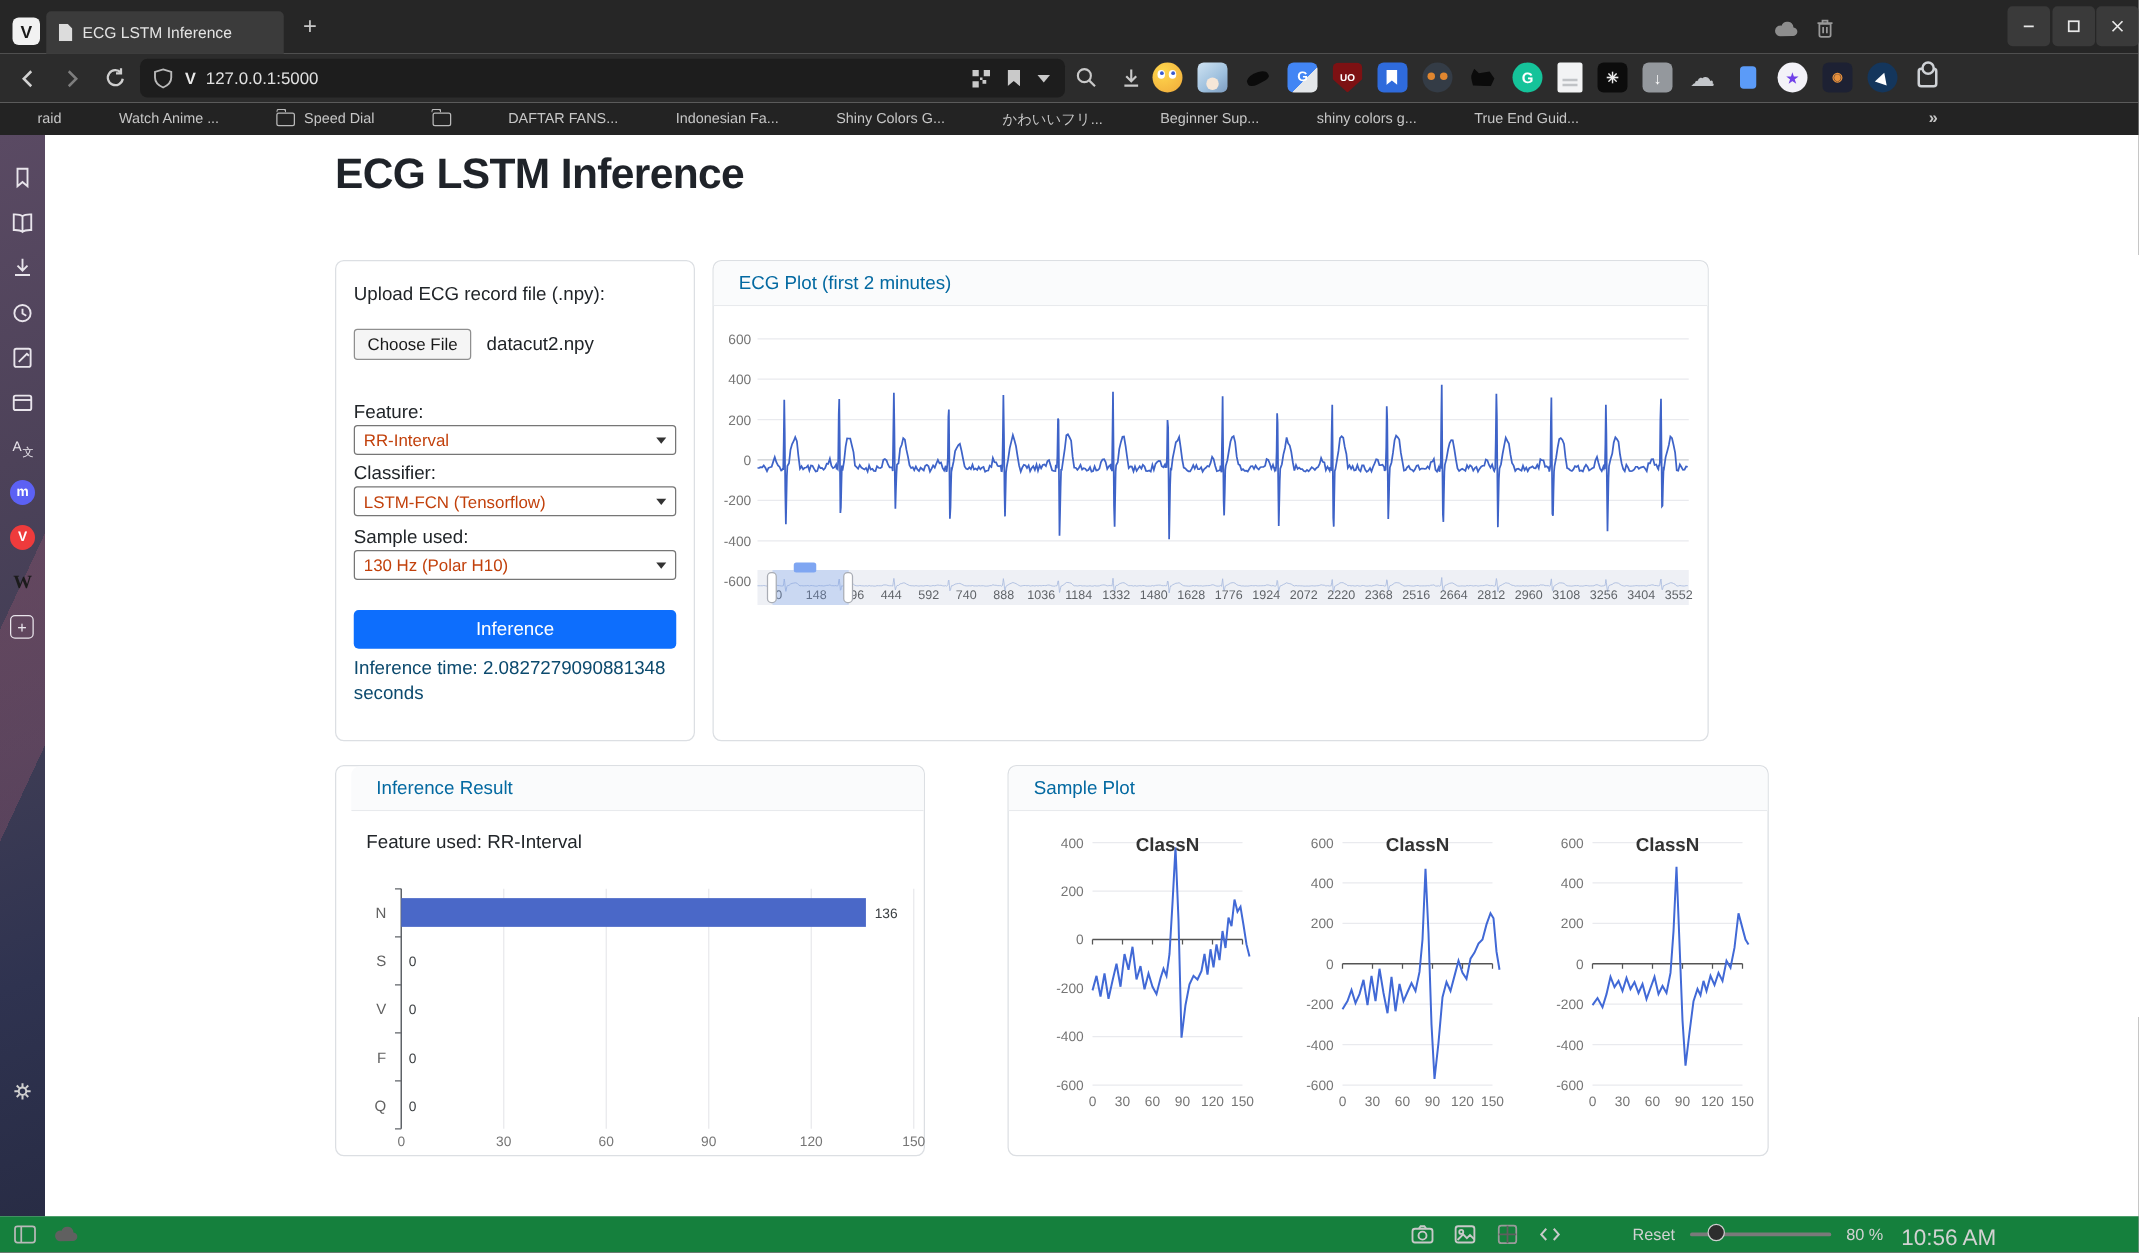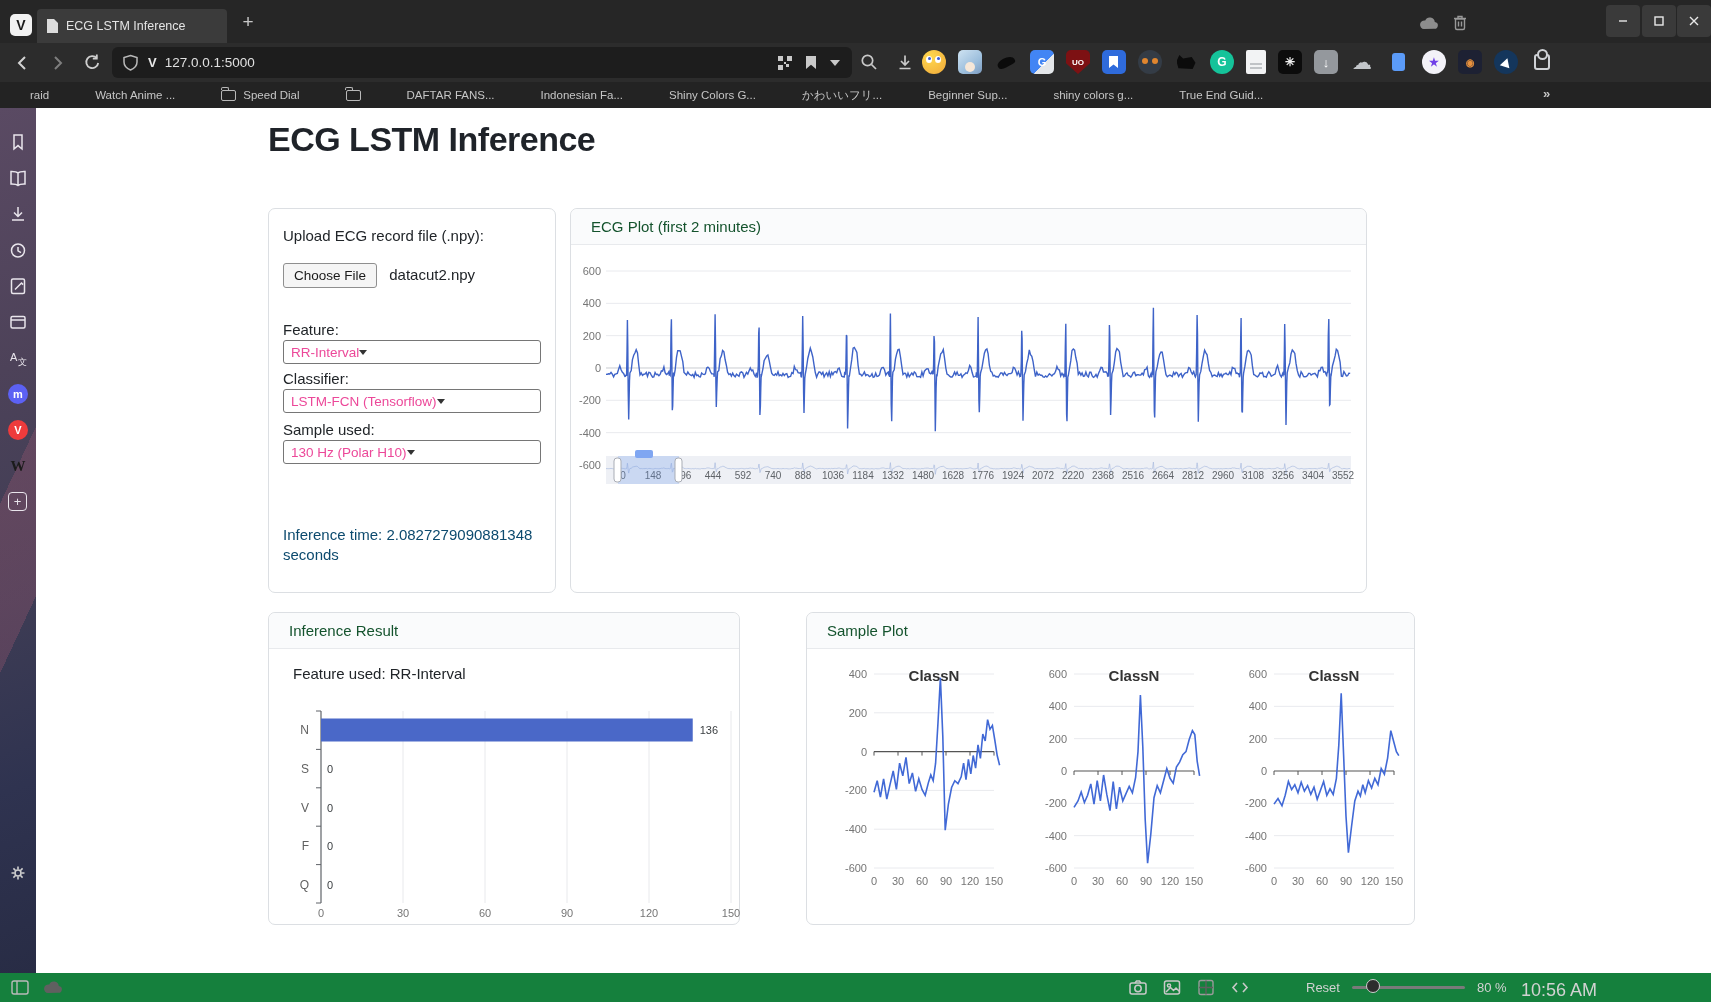--- a/index.html
+++ b/index.html
@@ -73,33 +73,33 @@
   #panelbar{position:absolute;left:0;top:108px;width:36px;height:865px;
     background:linear-gradient(115deg,rgba(170,100,120,0) 42%,rgba(150,85,110,0.35) 42%,rgba(150,85,110,0.35) 60%,rgba(0,0,0,0) 60%),
                linear-gradient(160deg,#5a4a63 0%,#4d4259 30%,#3f3d55 55%,#2f3350 78%,#282c45 100%);}
   .pico{position:absolute;left:8px;width:20px;height:20px;display:flex;align-items:center;justify-content:center;}
   .pcircle{border-radius:50%;font-weight:bold;font-size:11px;color:#fff;width:20px;height:20px;}
   
   #content{position:absolute;left:36px;top:108px;width:1675px;height:865px;background:#fff;}
   #page-heading{position:absolute;left:232px;top:12px;font-size:34px;font-weight:bold;color:#1f2329;letter-spacing:-0.5px;}
   .card{position:absolute;background:#fff;border:1px solid #dcdfe3;border-radius:7px;box-sizing:border-box;}
   .card-header{height:35px;background:#fafbfc;border-bottom:1px solid #e8eaed;border-radius:7px 7px 0 0;
-               display:flex;align-items:center;padding-left:20px;font-size:15px;color:#14532d;}
+               display:flex;align-items:center;padding-left:20px;font-size:15px;color:#0369a1;}
   #card-controls{left:232px;top:100px;width:288px;height:385px;}
   #card-controls .ctl{position:absolute;left:14px;right:14px;font-size:15px;color:#212529;}
   .filebtn{display:inline-block;background:#f5f5f5;border:1px solid #8f8f8f;border-radius:3px;font-size:13.5px;
            color:#1a1a1a;padding:4px 10px;}
   .select{position:absolute;left:14px;right:14px;height:24px;border:1px solid #767676;border-radius:3px;background:#fff;
-          display:flex;align-items:center;padding:0 7px;font-size:13.5px;color:#ec4899;box-sizing:border-box;}
+          display:flex;align-items:center;justify-content:space-between;padding:0 7px;font-size:13.5px;color:#c2410c;box-sizing:border-box;}
   .sel-caret{width:0;height:0;border-left:4.5px solid transparent;border-right:4.5px solid transparent;border-top:5.5px solid #333;}
   #inference-btn{position:absolute;left:14px;right:14px;top:279px;height:31px;background:#0d6efd;border:none;border-radius:4px;
                  color:#fff;font-size:15px;font-family:"Liberation Sans",sans-serif;}
   #inf-time{position:absolute;left:14px;right:10px;top:316px;font-size:15px;color:#0c4a6e;line-height:1.35;}
   #card-ecg{left:534px;top:100px;width:797px;height:385px;}
-  #card-result{left:232px;top:504px;width:472px;height:313px;}
+  #card-result{left:232px;top:504px;width:472px;height:313px;padding-left:12px;}
   #card-sample{left:722px;top:504px;width:609px;height:313px;margin-left:48px;}
   .chart-svg{position:absolute;left:0;top:0;}
   #feature-used{position:absolute;left:24px;top:52px;font-size:15px;color:#212529;}
   
   text{font-family:"Liberation Sans",sans-serif;}
   .tick{font-size:11px;fill:#757575;}
   .rtick{font-size:10px;fill:#5f6368;}
   .cat{font-size:12px;fill:#616161;}
   .vlab{font-size:11px;fill:#3c4043;}
   .stitle{font-size:15px;font-weight:bold;fill:#333;}
@@ -307,20 +307,21 @@
       <div class="ctl" style="top:161px">Classifier:</div>
       <div class="select" style="top:180px">
         <span>LSTM-FCN (Tensorflow)</span>
         <span class="sel-caret"></span>
       </div>
       <div class="ctl" style="top:212px">Sample used:</div>
       <div class="select" style="top:231px">
         <span>130 Hz (Polar H10)</span>
         <span class="sel-caret"></span>
       </div>
+      <button id="inference-btn">Inference</button>
       <div id="inf-time">Inference time: 2.0827279090881348 seconds</div>
     </div>
 
     <div class="card" id="card-ecg">
       <div class="card-header">ECG Plot (first 2 minutes)</div>
       <svg id="ecg-svg" class="chart-svg" width="797" height="385">
           <line x1="35" y1="62" x2="780" y2="62" stroke="#e9eaee" stroke-width="1"></line>
           <text x="30" y="66" class="tick" text-anchor="end">600</text>
           <line x1="35" y1="94.33" x2="780" y2="94.33" stroke="#e9eaee" stroke-width="1"></line>
           <text x="30" y="98.33" class="tick" text-anchor="end">400</text>

